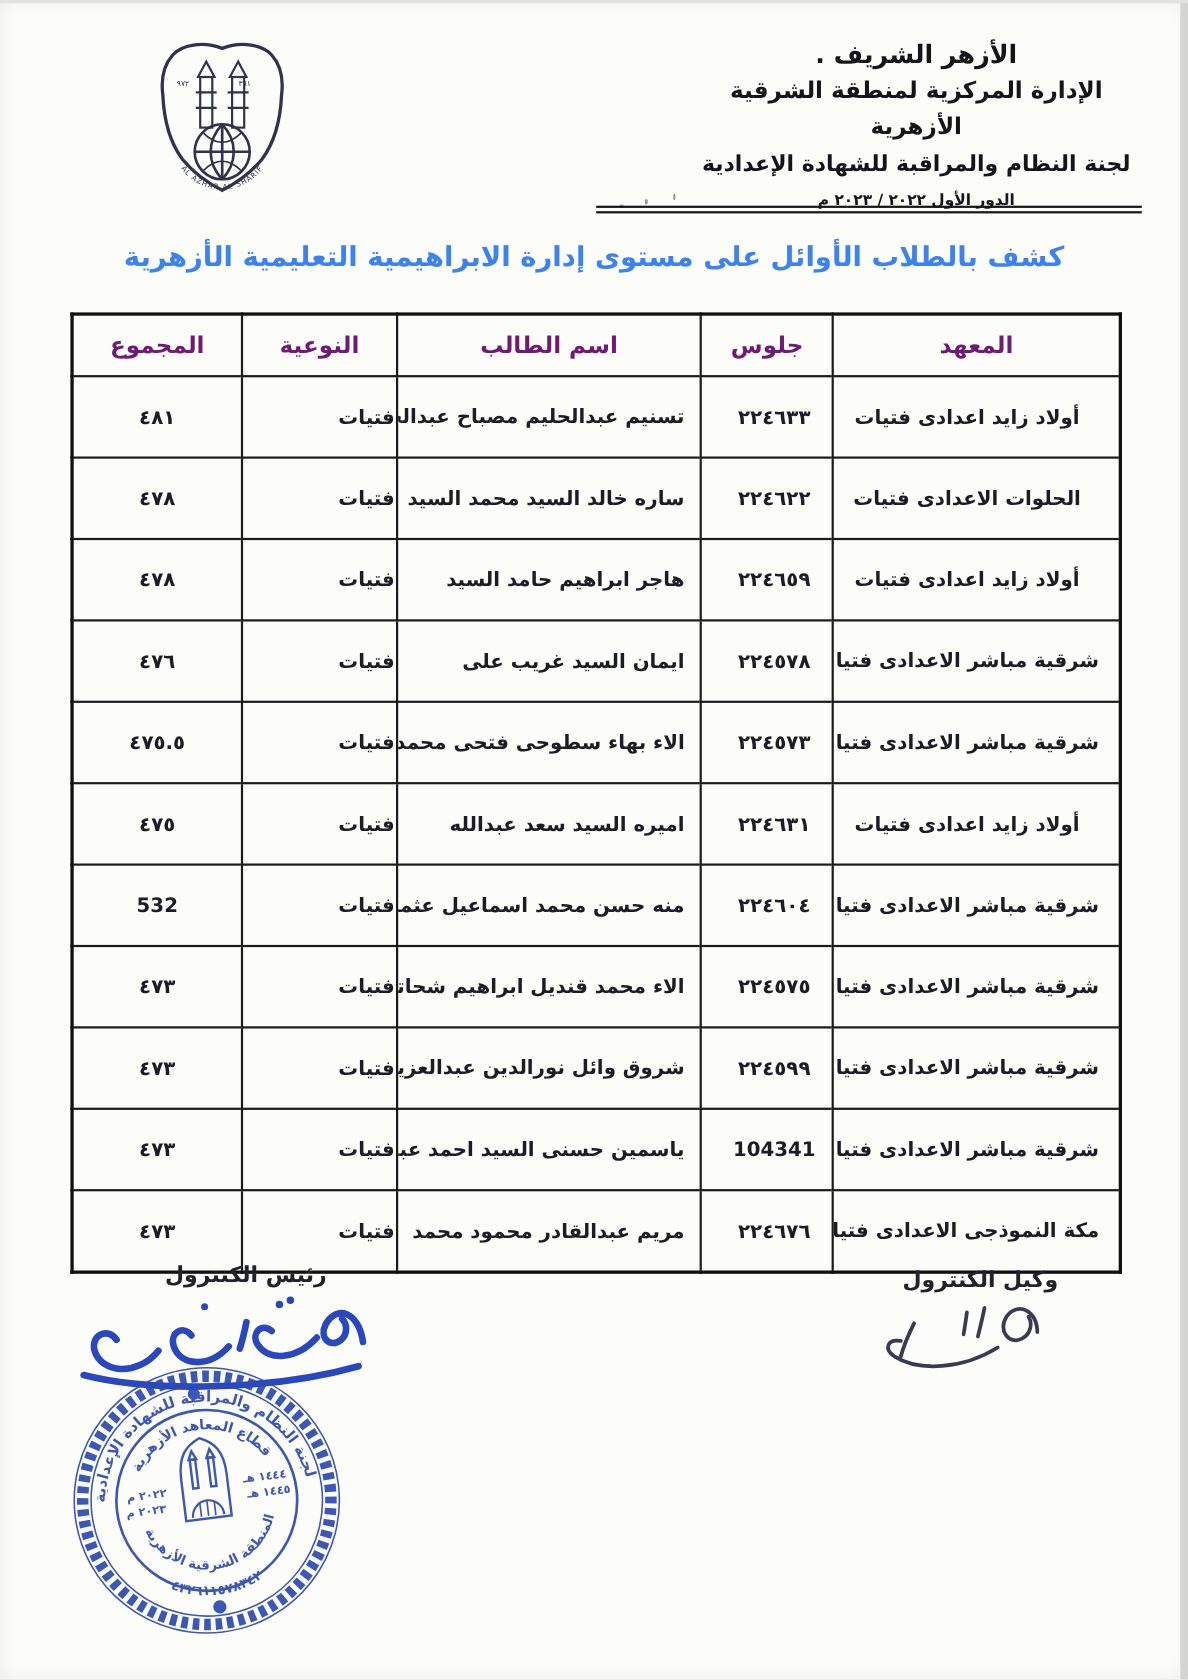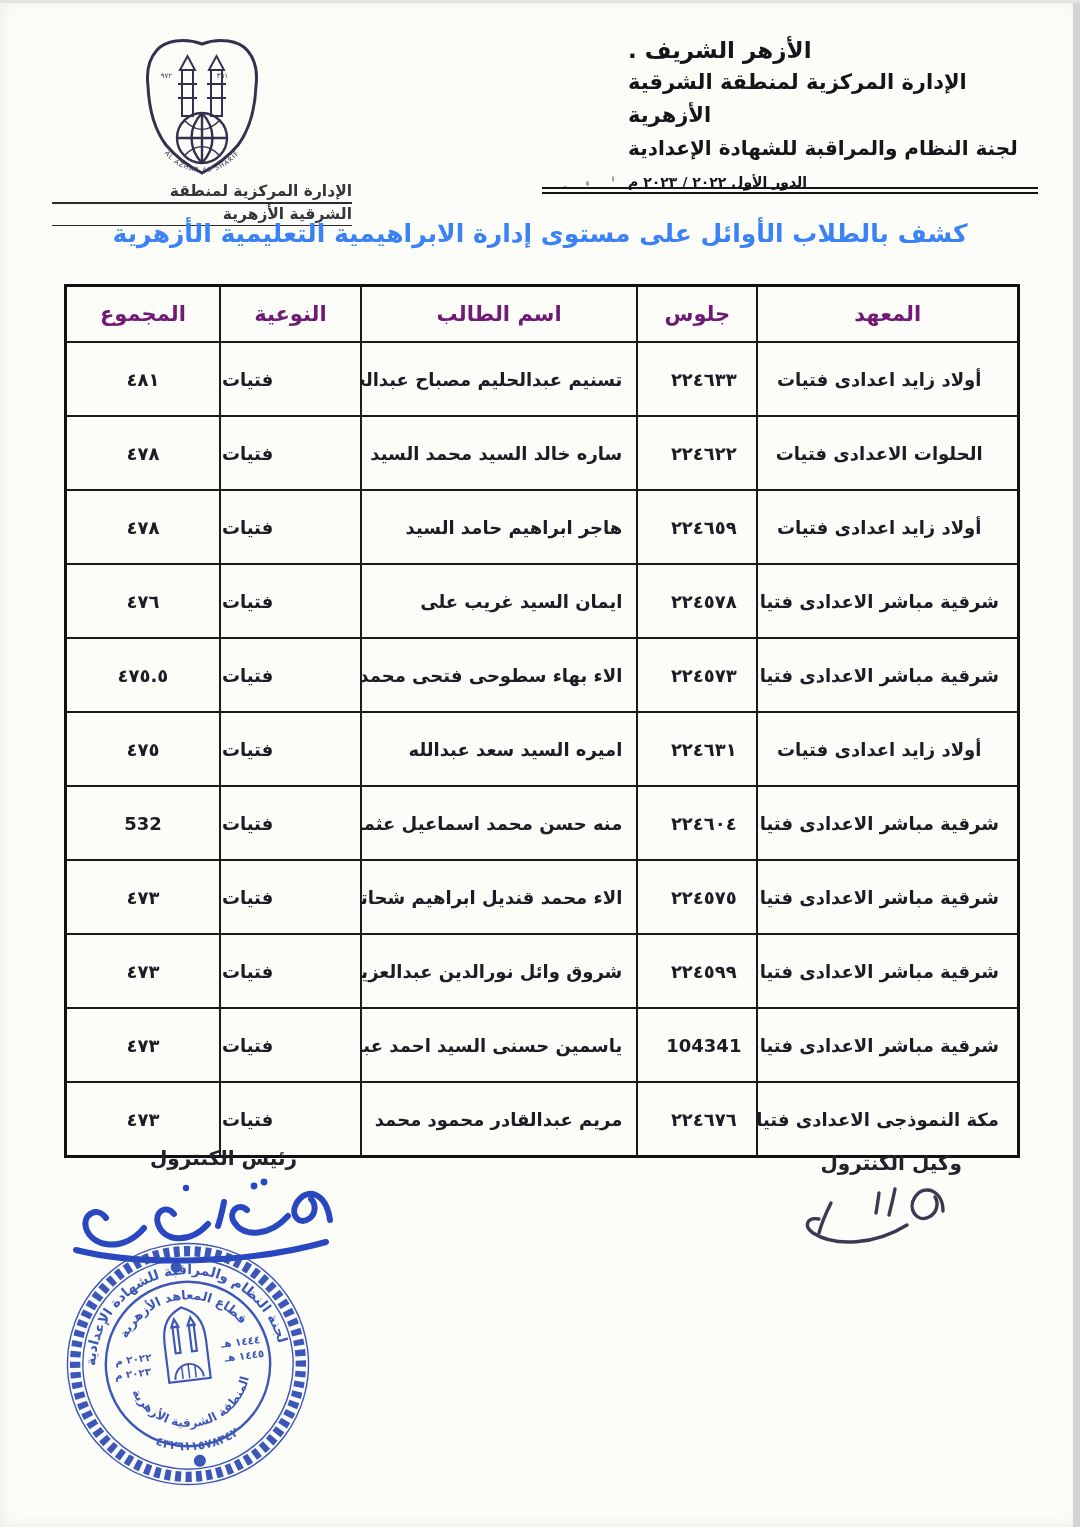--- a/index.html
+++ b/index.html
@@ -13,21 +13,21 @@
     color:#1a1a22;
     box-shadow:inset 0 0 18px rgba(0,0,0,.07);
   }
   .scan-edge-right{position:absolute;top:0;right:0;width:7px;height:100%;background:#d4d4d1;}
   .scan-edge-top{position:absolute;top:0;left:0;width:100%;height:3px;background:#e2e2df;}
   .speck{position:absolute;background:#555;border-radius:50%;opacity:.6;}
 
   
   .letterhead{
     position:absolute;top:34px;right:42px;width:410px;
-    text-align:left;direction:rtl;
+    text-align:center;direction:rtl;
     font-weight:bold;color:#141419;
   }
   .letterhead .l1{font-size:23px;line-height:32px;}
   .letterhead .l2{font-size:21px;line-height:33px;}
   .letterhead .l3{font-size:20px;line-height:33px;}
   .letterhead .l4{font-size:14px;line-height:34px;}
   .double-rule{position:absolute;top:187px;right:42px;width:496px;}
   .double-rule .r1{border-top:2.5px solid #141414;margin-bottom:3px;}
   .double-rule .r2{border-top:2px solid #141414;}
 
@@ -56,21 +56,21 @@
     border:2px solid #1b1b1b;
     font-weight:bold;vertical-align:middle;
     overflow:hidden;white-space:nowrap;
   }
   table.results{border:3px solid #111;}
   table.results th{height:52px;font-size:21px;color:#701a75;text-align:center;}
   table.results td{height:70px;font-size:18px;color:#1c1c24;}
   td.col-institute{text-align:center;padding-right:18px;}
   td.col-seat{text-align:center;padding-left:14px;font-size:17px;margin-top:28px;}
   td.col-student{text-align:right;padding-right:14px;font-size:18px;}
-  td.col-type{text-align:left;font-size:19px;}
+  td.col-type{text-align:right;font-size:19px;}
   td.col-total{text-align:center;font-size:17px;}
 
   
   .footer-label{position:absolute;font-size:20px;font-weight:bold;color:#22222a;direction:rtl;}
   .label-left{top:1146px;left:150px;}
   .label-right{top:1151px;right:118px;}
   .sig-right{position:absolute;top:1173px;right:105px;}
   .sig-left{position:absolute;top:1168px;left:48px;}
   .stamp{position:absolute;top:1238px;left:62px;transform:rotate(-7deg);opacity:.93;}
 </style>
@@ -110,26 +110,20 @@
       </g>
       <text x="30" y="42" font-size="7" fill="#32324e">٩٧٢</text>
       <text x="86" y="42" font-size="7" fill="#32324e">٣٦١</text>
       <defs>
           <path id="embArc" d="M 22,116 A 46,46 0 0 0 98,116"></path>
         </defs>
       <text font-size="6.5" fill="#32324e" letter-spacing="1">
         <textPath href="#embArc" startOffset="50%" text-anchor="middle">AL AZHAR AL SHARIF</textPath>
       </text>
     </svg>
-    <div class="logo-caption">
-      <div>الإدارة المركزية لمنطقة</div>
-      <div class="cap-rule"></div>
-      <div>الشرقية الأزهرية</div>
-      <div class="cap-rule2"></div>
-    </div>
   </div>
 
   <div class="letterhead">
     <div class="l1">الأزهر الشريف .</div>
     <div class="l2">الإدارة المركزية لمنطقة الشرقية الأزهرية</div>
     <div class="l3">لجنة النظام والمراقبة للشهادة الإعدادية</div>
     <div class="l4">الدور الأول ٢٠٢٢ / ٢٠٢٣ م</div>
   </div>
   <div class="double-rule">
     <div class="r1"></div>

